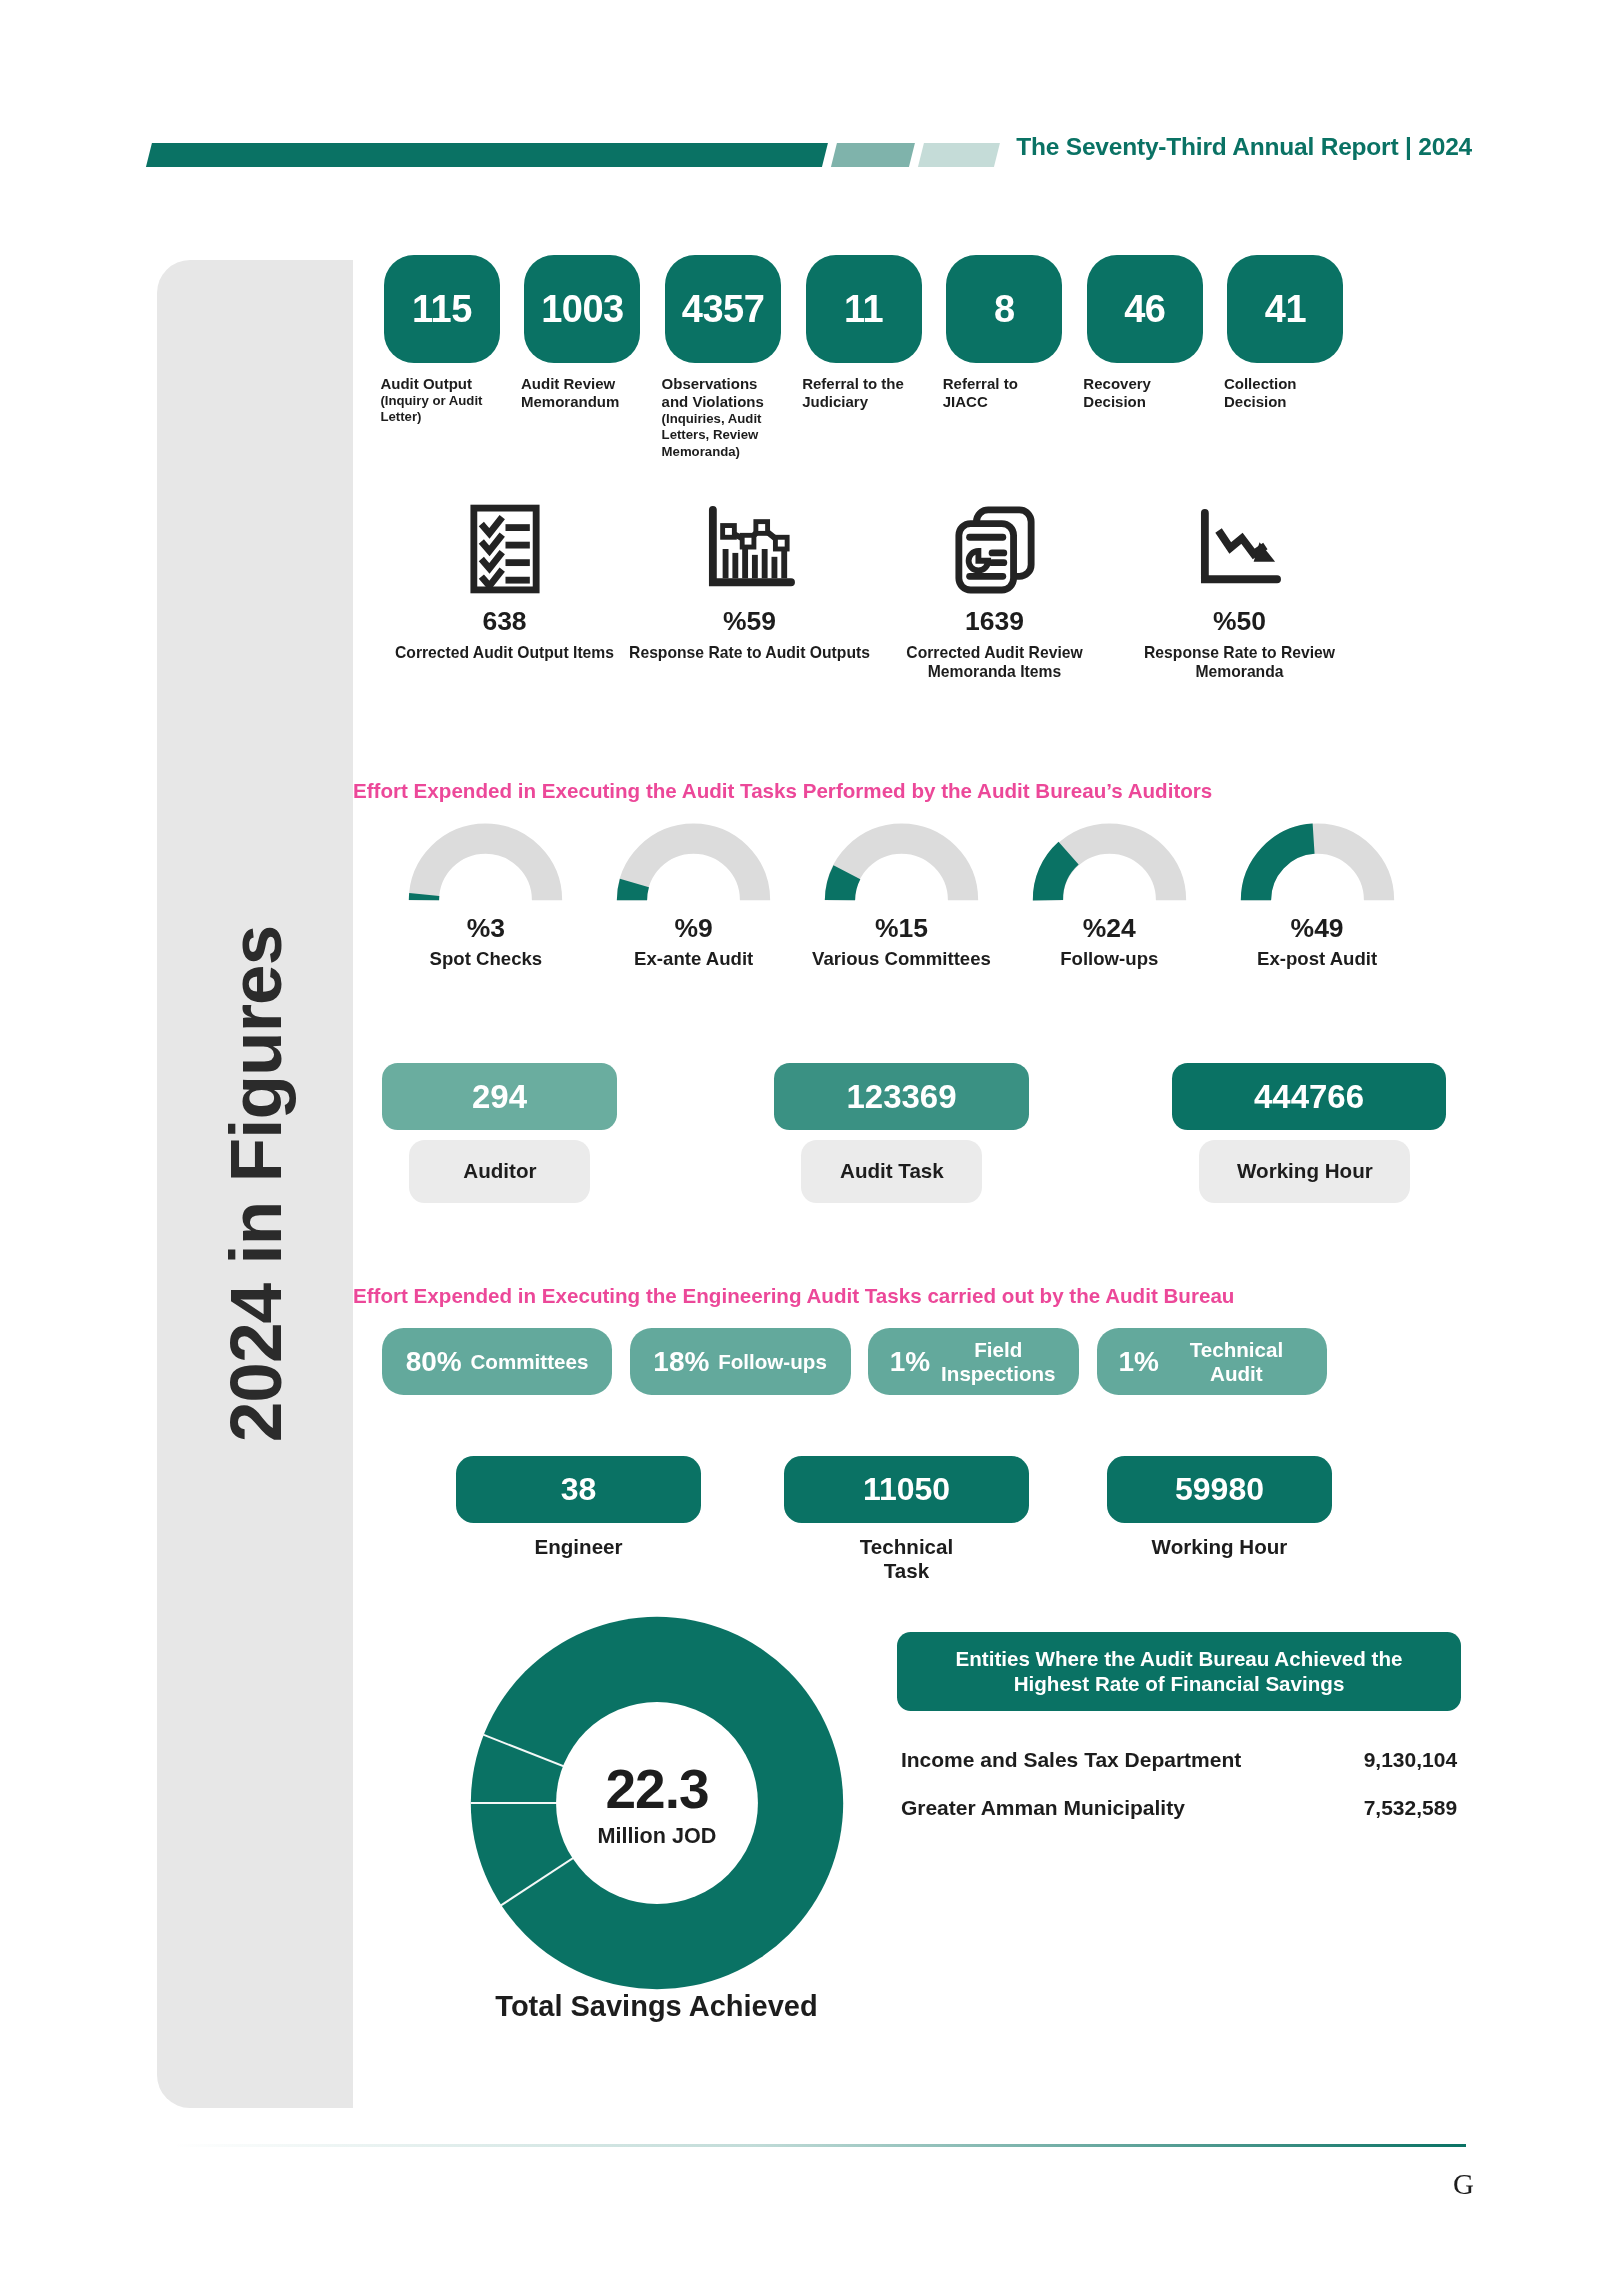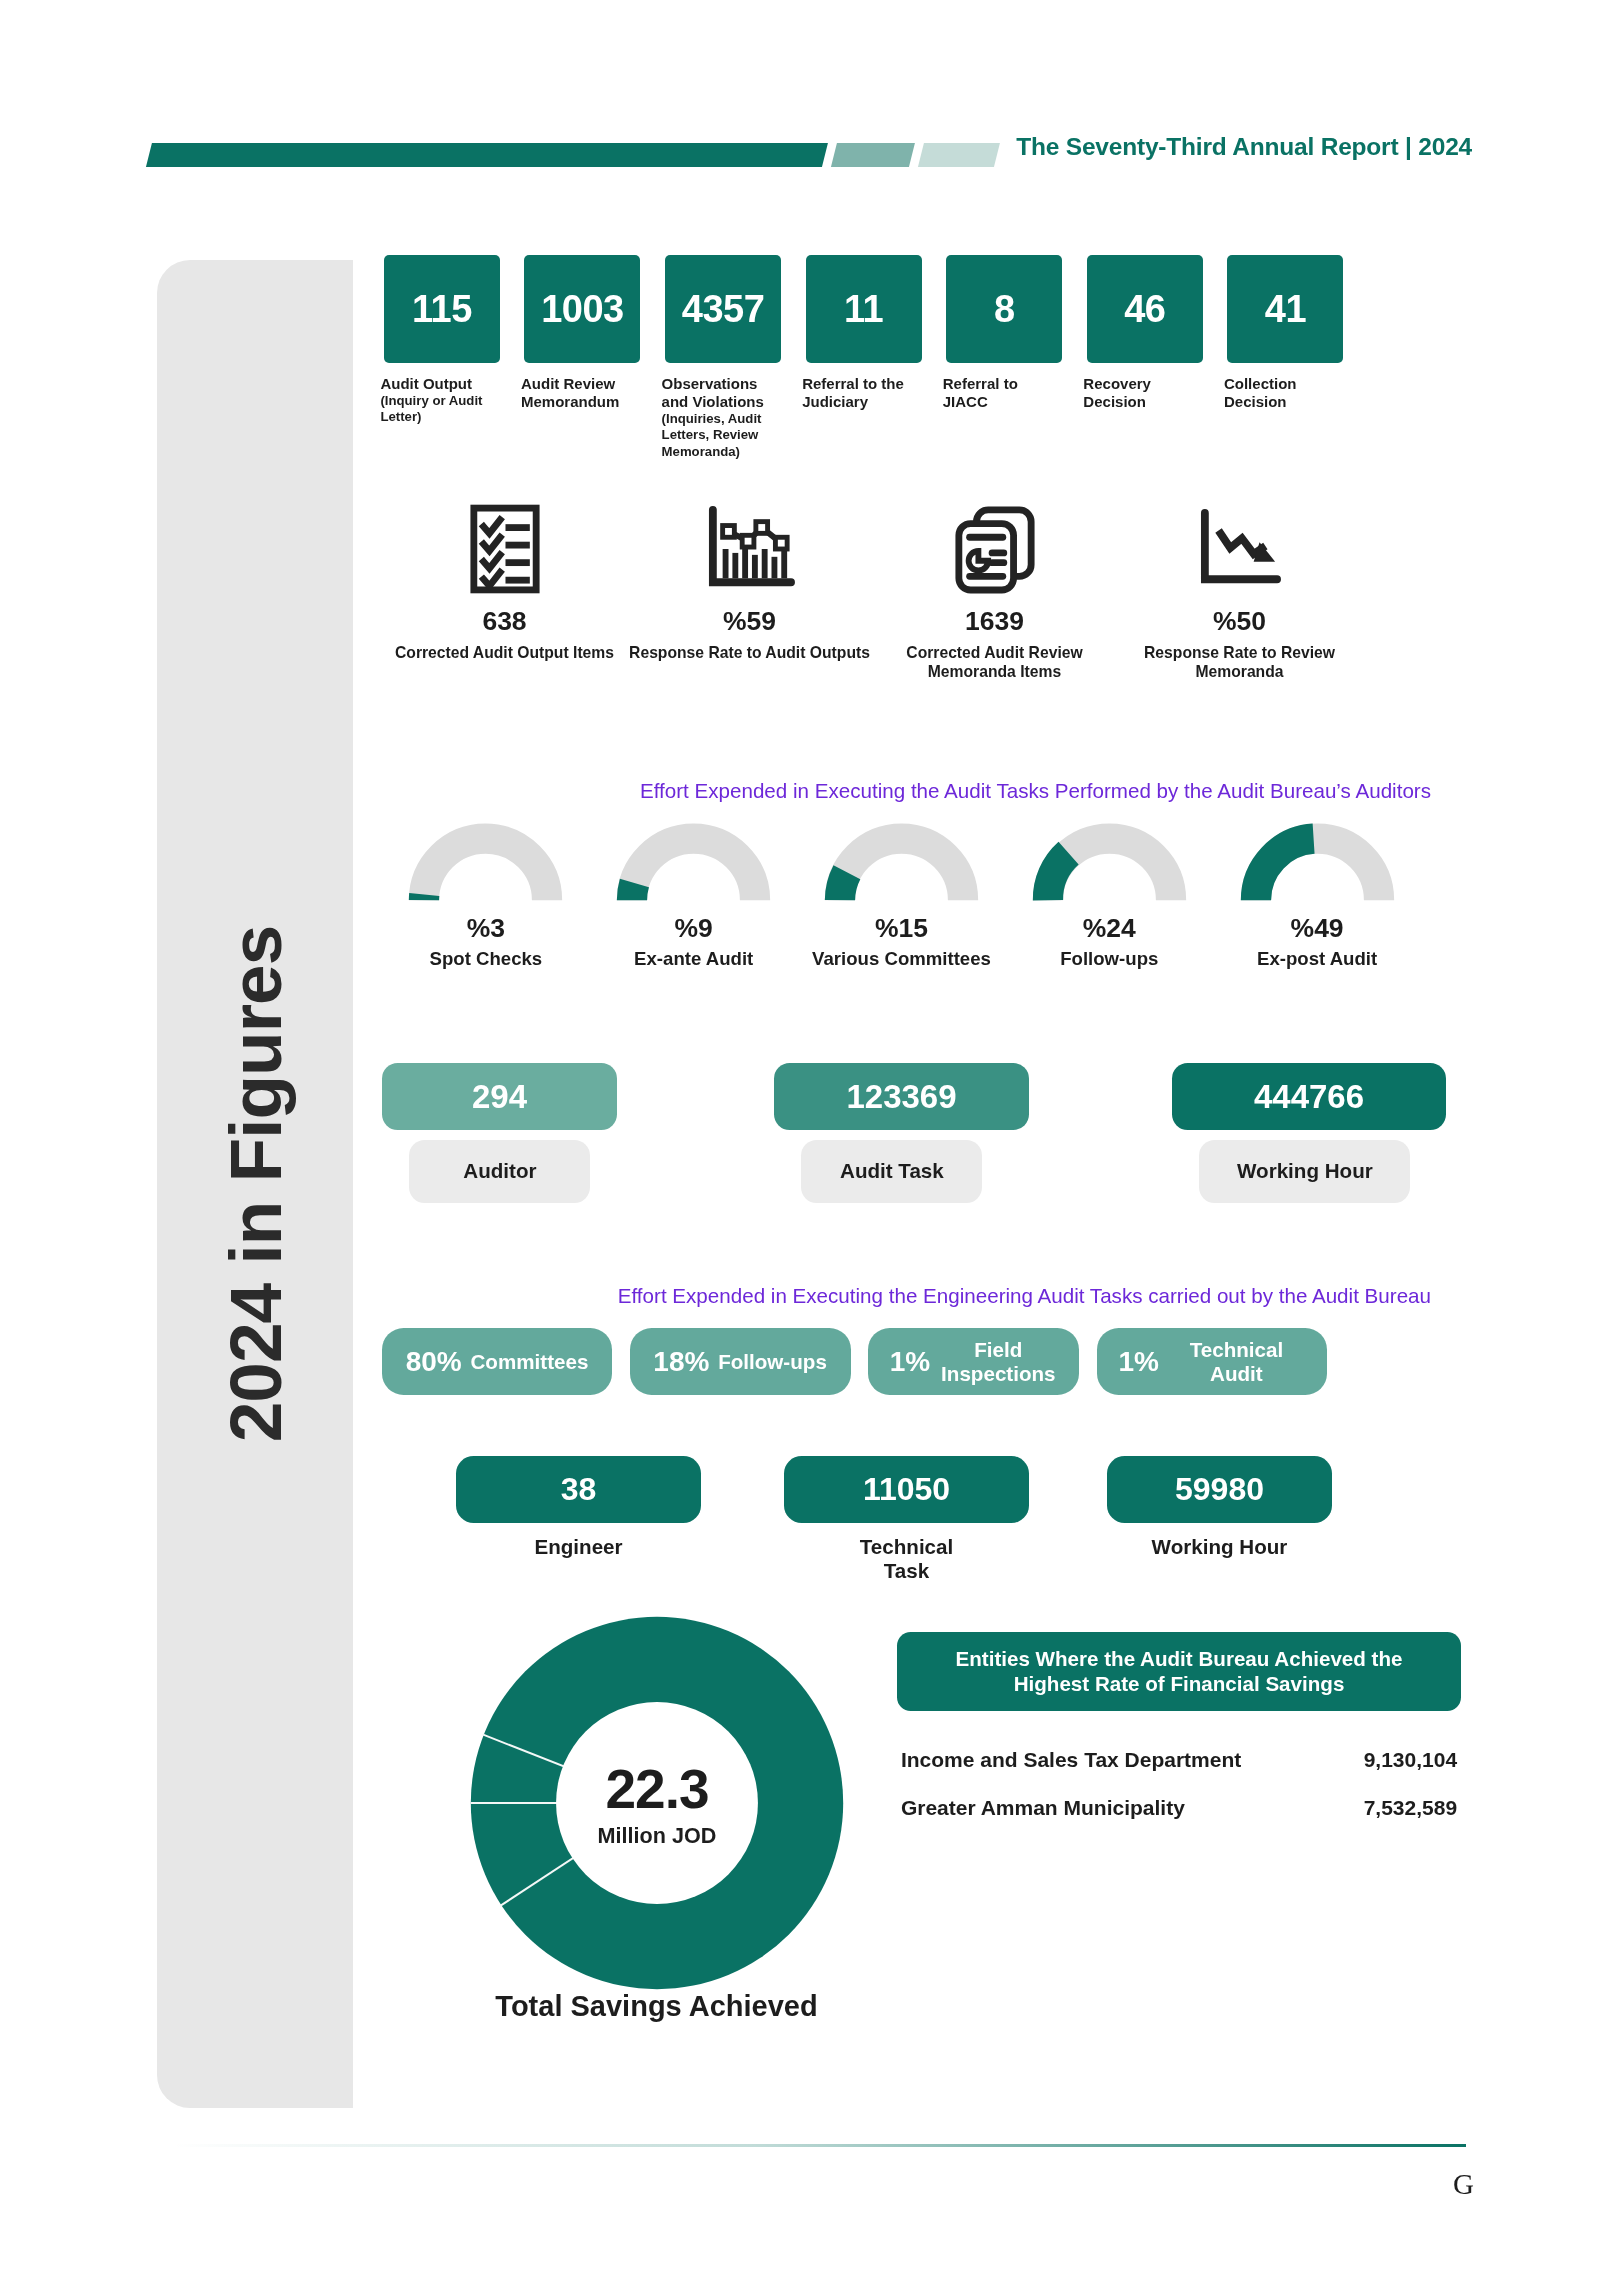--- a/index.html
+++ b/index.html
@@ -36,40 +36,40 @@
   }
 
   
   .content { position: absolute; top: 0; left: 353px; width: 1137px; }
 
   
   .stat-row { position: absolute; top: 255px; left: 27.4px; display: flex; gap: 17.6px; }
   .stat-card { width: 123px; display: flex; flex-direction: column; align-items: center; }
   .stat-box {
     width: 116px; height: 108px; background: #0a7264;
-    border-radius: 5px; display: flex; align-items: center; justify-content: center;
+    border-radius: 30px; display: flex; align-items: center; justify-content: center;
     color: #fff; font-size: 38px; font-weight: bold; letter-spacing: -0.5px;
   }
   .stat-label {
     margin-top: 11.8px; text-align: left; font-size: 15px;
     font-weight: bold; color: #1d1d1d; line-height: 1.22;
   }
   .stat-label .sub { font-size: 13.2px; display: block; }
 
   
   .icon-row { position: absolute; top: 500px; left: 29px; display: flex; width: 980px; }
   .icon-cell { width: 245px; display: flex; flex-direction: column; align-items: center; }
   .icon-art { height: 98px; display: flex; align-items: center; justify-content: center; }
   .icon-value { margin-top: 7.8px; font-size: 26.5px; font-weight: bold; color: #1d1d1d; }
   .icon-label { margin-top: 5.9px; text-align: center; font-size: 15.7px; font-weight: bold; color: #1d1d1d; line-height: 1.25; }
 
   
   .section-heading {
-    position: absolute; width: 1078px; text-align: right;
-    font-size: 20.6px; font-weight: normal; color: #6d28d9;
+    position: absolute; width: 1078px; text-align: left;
+    font-size: 20.6px; font-weight: bold; color: #ec4899;
   }
   .heading-auditors { top: 779px; left: 0; }
   .heading-engineering { top: 1284px; left: 0; }
 
   
   .gauge-row { position: absolute; top: 823px; left: 29px; display: flex; width: 1039px; }
   .gauge-cell { width: 208px; display: flex; flex-direction: column; align-items: center; }
   .gauge-val { margin-top: 5.9px; font-size: 26.5px; font-weight: bold; color: #1d1d1d; }
   .gauge-lbl { margin-top: 3.9px; font-size: 18.6px; font-weight: bold; color: #1d1d1d; text-align: center; line-height: 1.2; }
 

